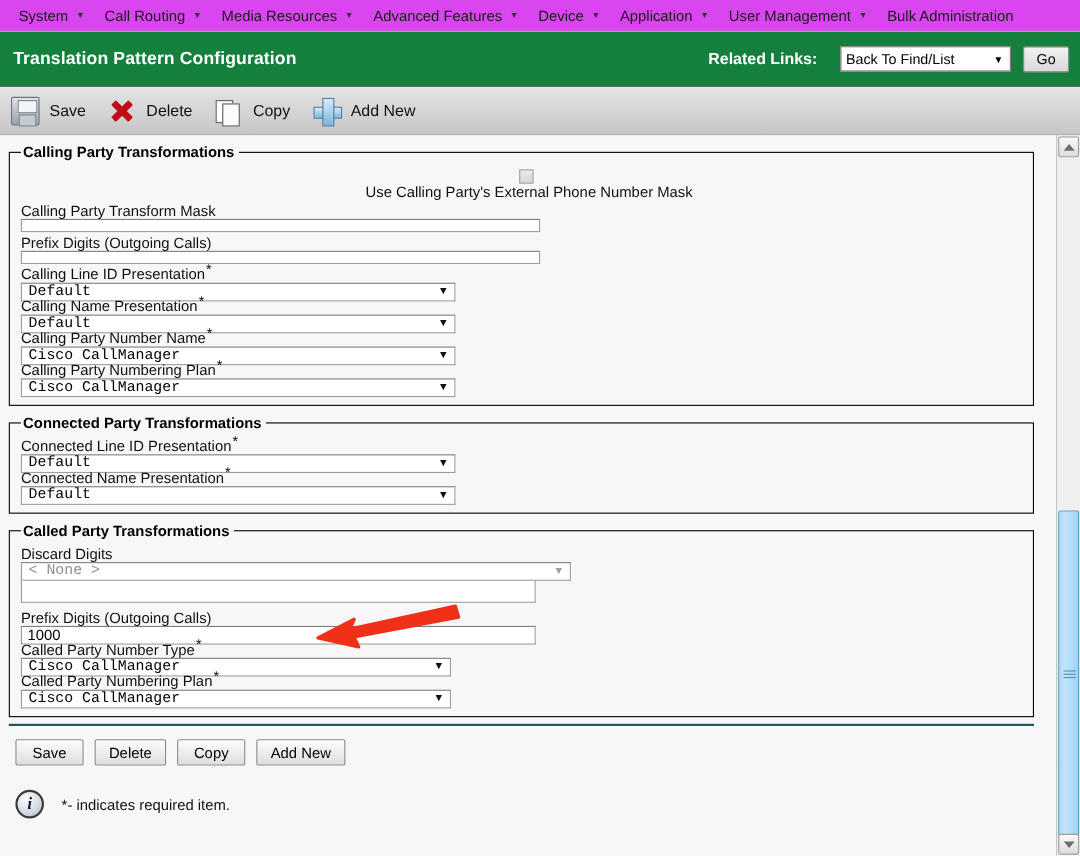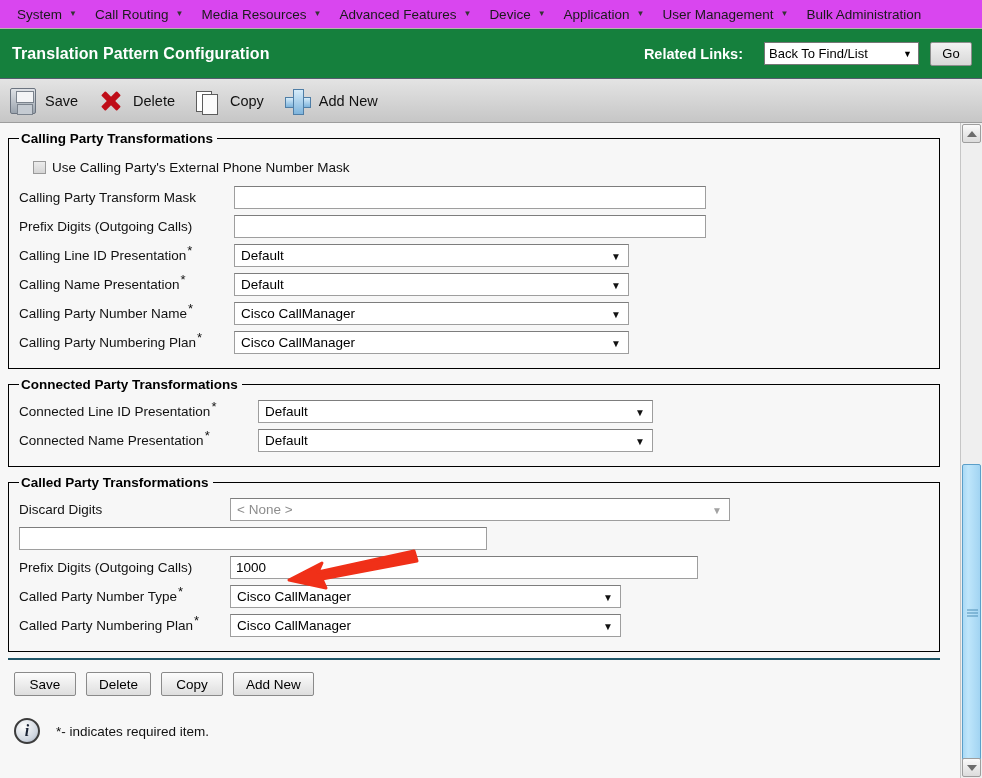--- a/index.html
+++ b/index.html
@@ -183,23 +183,24 @@
     padding: 6px 10px 10px 10px;
   }
   fieldset.group > legend {
     font-size: 13.5px;
     font-weight: bold;
     color: #000;
     padding: 0 4px 0 2px;
   }
 
   .row {
-    display: flex; align-items: center;
+    display: flex; 
     height: 27px;
     margin-bottom: 2px;
+    flex-direction: column;
   }
   .row .lbl {
     font-size: 13.5px;
     color: #111;
     white-space: nowrap;
     position: relative;
     padding-right: 6px;
   }
   .req {
     color: #111;
@@ -222,30 +223,31 @@
   .selbox {
     height: 23px;
     background: #ffffff;
     border: 1px solid #9e9e9e;
     border-top-color: #7d7d7d;
     font-size: 13.5px;
     color: #000;
     display: flex; align-items: center;
     padding-left: 6px;
     position: relative;
+    font-family: Liberation Mono, monospace;
   }
   .selbox.disabled { color: #8d8d8d; }
   .selbox .caret {
     position: absolute; right: 7px; top: 50%;
     transform: translateY(-50%);
     font-size: 10px; color: #111;
   }
   .selbox.disabled .caret { color: #a2a2a2; }
 
-  .cbrow { display: flex; align-items: center; height: 26px; margin: 2px 0 4px 14px; }
+  .cbrow { display: flex; align-items: center; height: 26px; margin: 2px 0 4px 14px; flex-direction: column; }
   .checkbox {
     width: 13px; height: 13px;
     background: linear-gradient(#ececec, #d5d5d5);
     border: 1px solid #9a9a9a;
     margin-right: 6px;
     flex: 0 0 auto;
   }
   .cbrow .cblbl { font-size: 13.5px; color: #111; }
 
   

